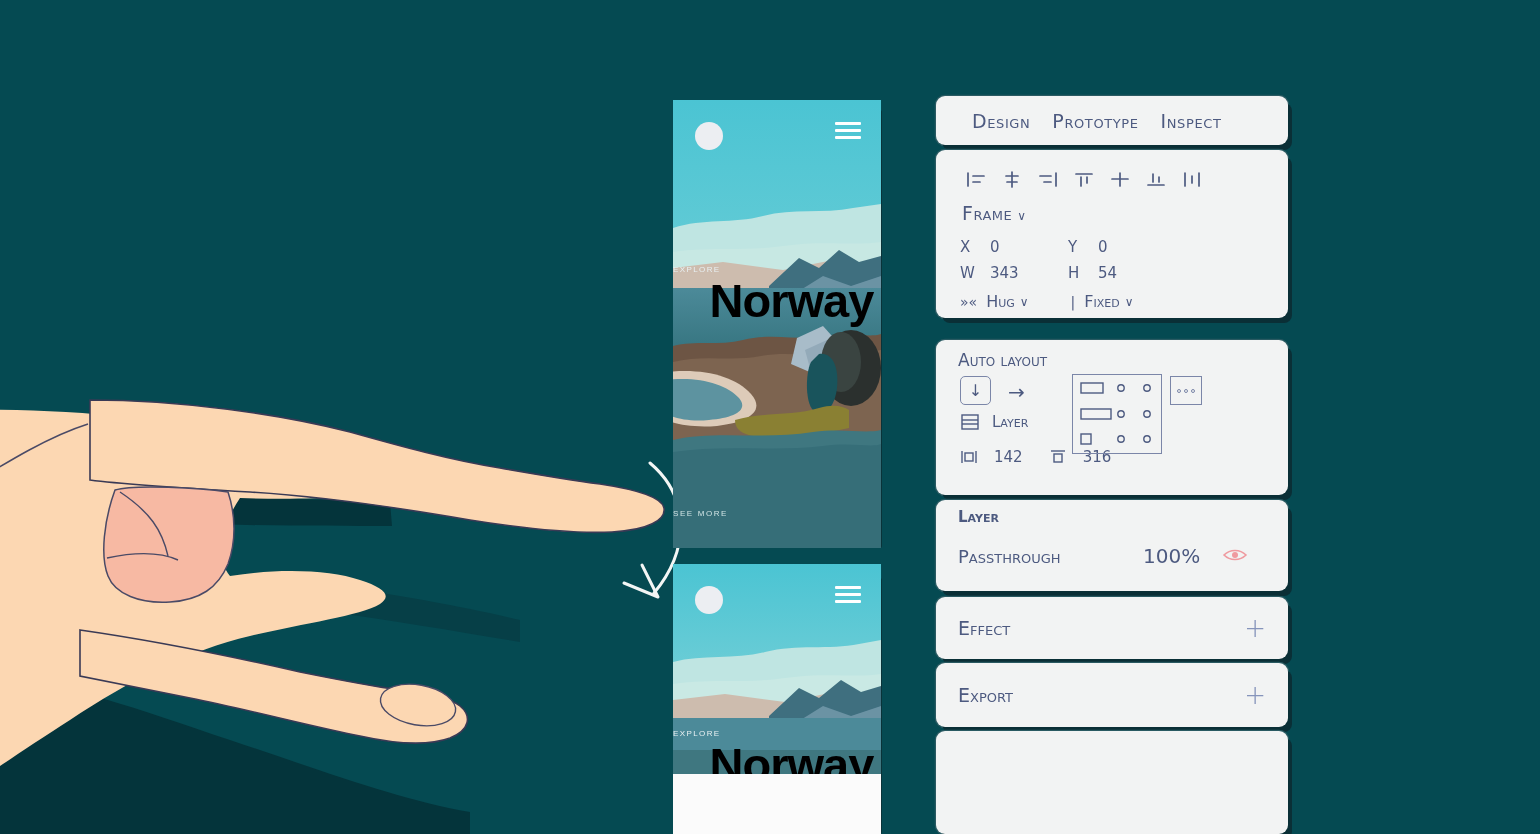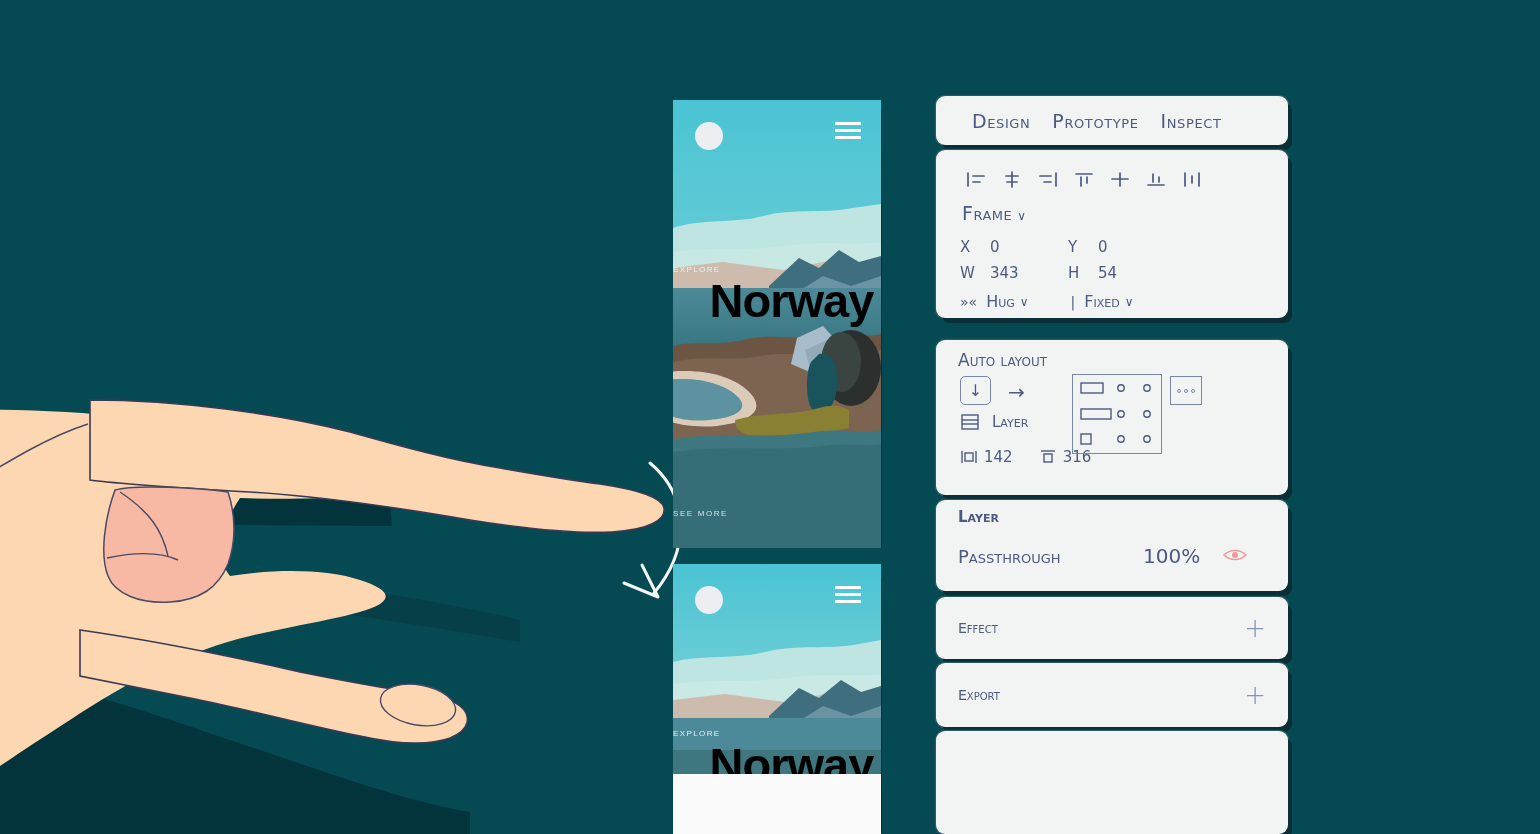--- a/index.html
+++ b/index.html
@@ -118,21 +118,21 @@
   .auto-dir-box {
     position:absolute; left:24px; top:36px;
     width:31px; height:29px; border:1.5px solid #7b86a8; border-radius:5px;
     display:flex; align-items:center; justify-content:center;
     font-size:16px; cursor:pointer;
   }
   .auto-arrow-r { position:absolute; left:72px; top:40px; font-size:20px; cursor:pointer; }
   .auto-spacing { position:absolute; left:24px; top:72px; display:flex; align-items:center; }
   .auto-spacing .lbl { margin-left:12px; font-size:15px; font-variant:small-caps; }
   .auto-pads { position:absolute; left:24px; top:108px; display:flex; align-items:center; gap:26px; font-size:15px; }
-  .auto-pad { display:flex; align-items:center; gap:6px; }
+  .auto-pad { display:flex; align-items:center; gap:16px; }
   .align-grid-box {
     position:absolute; left:136px; top:34px;
     width:90px; height:80px; border:1.4px solid #7b86a8;
     cursor:pointer;
   }
   .dots-box {
     position:absolute; left:234px; top:36px;
     width:32px; height:29px; border:1.4px solid #7b86a8;
     display:flex; align-items:center; justify-content:center; gap:3px;
     cursor:pointer;
@@ -149,21 +149,21 @@
   .opacity-val { font-size:20px; cursor:pointer; }
   .eye-ico { margin-left:22px; cursor:pointer; }
 
   #panel-effect { left:936px; top:597px; width:352px; height:62px; }
   #panel-export { left:936px; top:663px; width:352px; height:64px; }
   #panel-empty  { left:936px; top:731px; width:352px; height:103px; }
   .sect-row {
     display:flex; align-items:center; justify-content:space-between;
     height:100%; padding:0 22px;
   }
-  .sect-title { font-size:14px; font-variant:small-caps; }
+  .sect-title { font-size:19px; font-variant:small-caps; }
   .plus-btn { font-size:26px; font-weight:300; color:#8694bb; cursor:pointer; line-height:1; }
 </style>
 </head>
 <body>
 
 <svg id="hand-illustration" viewBox="0 0 700 454">
 
   <path d="M0 454 L0 300 C60 300 140 330 230 360 C320 390 400 420 470 432 L470 454 Z" fill="#04343b"></path>
   <path d="M150 115 C260 118 350 120 390 122 L392 146 C330 146 240 146 150 142 Z" fill="#04343b"></path>
   <path d="M330 205 C400 215 470 228 520 240 L520 262 C460 252 390 240 330 232 Z" fill="#063f47"></path>

